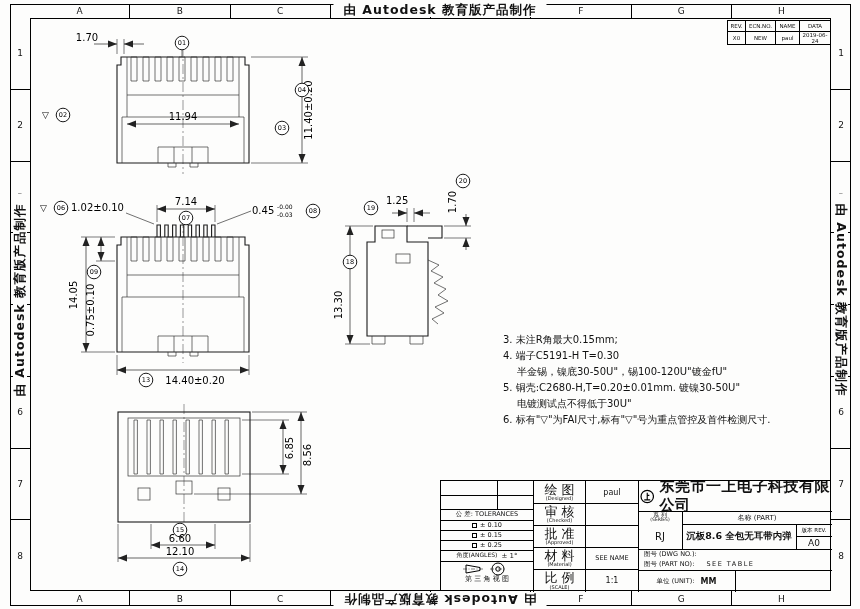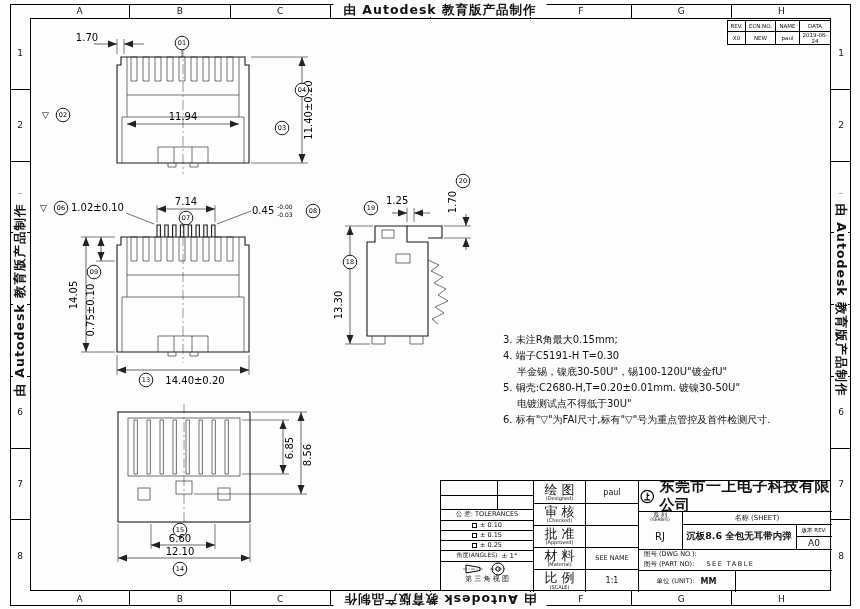--- a/index.html
+++ b/index.html
@@ -379,21 +379,21 @@
       <svg width="17" height="17" viewBox="0 0 17 17">
         <circle cx="8.5" cy="8.5" r="7.3" fill="none" stroke="#000" stroke-width="1.4"></circle>
         <path d="M8.5,4 V12.5 M5,12.5 H12 M8.5,7.2 H11" stroke="#000" stroke-width="1.3" fill="none"></path>
       </svg>
       <span style="font-size:15px;font-weight:700;letter-spacing:0.5px">东莞市一上电子科技有限公司</span>
     </div>
     <div class="cell stack" style="left:197px;top:30px;width:44px;height:13px">
       <span style="font-size:6px">系 列</span>
       <span style="font-size:4.5px">(SERIES)</span>
     </div>
-    <div class="cell" style="left:241px;top:30px;width:150px;height:13px;font-size:7px">名称 (SHEET)</div>
+    <div class="cell" style="left:241px;top:30px;width:150px;height:13px;font-size:7px">名称 (PART)</div>
     <div class="cell" style="left:197px;top:43px;width:44px;height:25px;font-size:10px">RJ</div>
     <div class="cell" style="left:241px;top:43px;width:114px;height:25px;font-size:9.5px;font-weight:700">沉板8.6 全包无耳带内弹</div>
     <div class="cell" style="left:355px;top:43px;width:36px;height:12px;font-size:5.5px">版本 REV.</div>
     <div class="cell" style="left:355px;top:55px;width:36px;height:13px;font-size:9px">A0</div>
     <div class="cell" style="left:197px;top:89px;width:97px;height:22px;gap:6px;font-size:6.5px">
       <span>单位 (UNIT):</span>
       <span style="font-size:8px;font-weight:700">MM</span>
     </div>
     <div class="cell stack" style="left:199px;top:68px;width:190px;height:21px;align-items:flex-start;justify-content:center;padding-left:4px;font-size:6.5px;line-height:1.4">
       <span>图号 (DWG NO.):</span>

